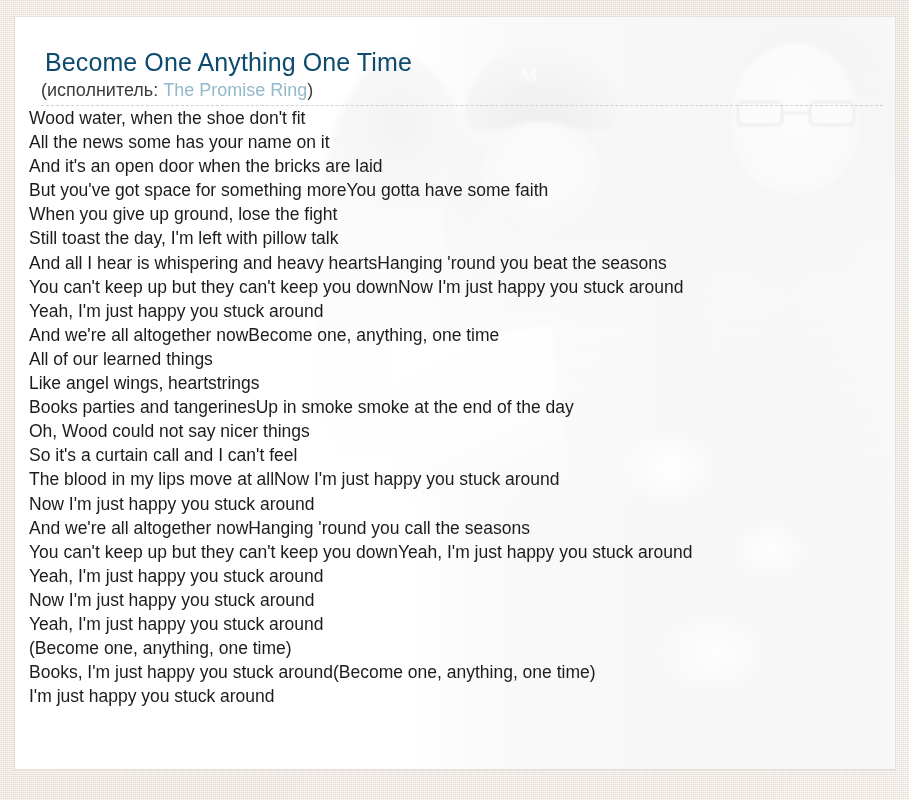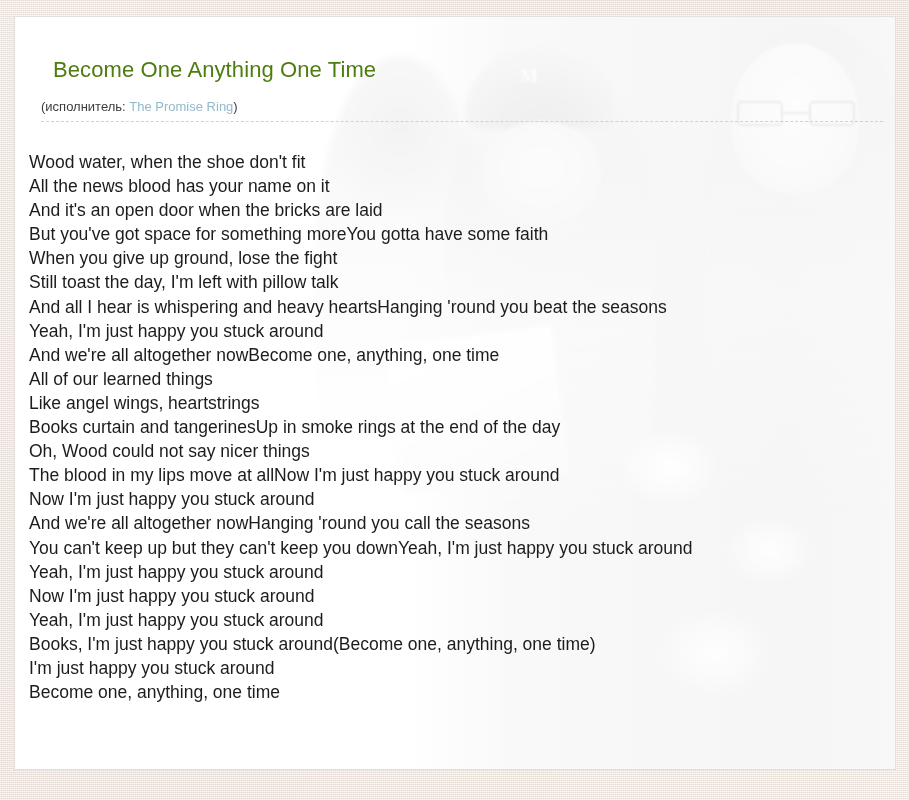--- a/index.html
+++ b/index.html
@@ -147,31 +147,31 @@
     background: rgba(255,255,255,0.55);
   }
 
   
   .card-inner {
     position: relative;
     z-index: 3;
     padding: 26px 0 0 26px;
   }
   .song-title {
-    margin: 12px;
-    font-size: 22px;
+    margin: 4px;
+    font-size: 25px;
     font-weight: 400;
     line-height: 30px;
-    color: #4d7c0f;
+    color: #0c4a6e;
     letter-spacing: 0.1px;
     white-space: nowrap;
   }
   .artist-line {
     margin: 4px 0 0 0;
-    font-size: 13px;
+    font-size: 18px;
     line-height: 19px;
     color: #3c3c3c;
     white-space: nowrap;
   }
   .artist-link {
     color: #93b8c9;
     text-decoration: none;
     cursor: pointer;
   }
 
@@ -179,21 +179,21 @@
     margin: 5px 0 0 0;
     width: 842px;
     height: 0;
     border-top: 1px dashed #d2d2d2;
   }
 
   
   .lyrics-body {
     position: relative;
     z-index: 3;
-    margin: 28px 0 0 14px;
+    margin: 0 0 0 14px;
     font-size: 17.5px;
     line-height: 24.1px;
     color: #1c1c1c;
     white-space: nowrap;
   }
   .lyric-line {
     white-space: nowrap;
     height: 24.1px;
   }
 </style>
@@ -226,38 +226,40 @@
     <div class="card-inner">
       <h1 class="song-title">Become One Anything One Time</h1>
 
       <div class="artist-line"><span>(исполнитель: </span><a class="artist-link">The Promise Ring</a><span>)</span></div>
 
       <div class="header-rule"></div>
     </div>
 
     <div class="lyrics-body">
         <div class="lyric-line">Wood water, when the shoe don't fit</div>
-        <div class="lyric-line">All the news blood has your name on it</div>
+        <div class="lyric-line">All the news some has your name on it</div>
         <div class="lyric-line">And it's an open door when the bricks are laid</div>
         <div class="lyric-line">But you've got space for something moreYou gotta have some faith</div>
         <div class="lyric-line">When you give up ground, lose the fight</div>
         <div class="lyric-line">Still toast the day, I'm left with pillow talk</div>
         <div class="lyric-line">And all I hear is whispering and heavy heartsHanging 'round you beat the seasons</div>
+        <div class="lyric-line">You can't keep up but they can't keep you downNow I'm just happy you stuck around</div>
         <div class="lyric-line">Yeah, I'm just happy you stuck around</div>
         <div class="lyric-line">And we're all altogether nowBecome one, anything, one time</div>
         <div class="lyric-line">All of our learned things</div>
         <div class="lyric-line">Like angel wings, heartstrings</div>
-        <div class="lyric-line">Books curtain and tangerinesUp in smoke rings at the end of the day</div>
+        <div class="lyric-line">Books parties and tangerinesUp in smoke smoke at the end of the day</div>
         <div class="lyric-line">Oh, Wood could not say nicer things</div>
+        <div class="lyric-line">So it's a curtain call and I can't feel</div>
         <div class="lyric-line">The blood in my lips move at allNow I'm just happy you stuck around</div>
         <div class="lyric-line">Now I'm just happy you stuck around</div>
         <div class="lyric-line">And we're all altogether nowHanging 'round you call the seasons</div>
         <div class="lyric-line">You can't keep up but they can't keep you downYeah, I'm just happy you stuck around</div>
         <div class="lyric-line">Yeah, I'm just happy you stuck around</div>
         <div class="lyric-line">Now I'm just happy you stuck around</div>
         <div class="lyric-line">Yeah, I'm just happy you stuck around</div>
+        <div class="lyric-line">(Become one, anything, one time)</div>
         <div class="lyric-line">Books, I'm just happy you stuck around(Become one, anything, one time)</div>
         <div class="lyric-line">I'm just happy you stuck around</div>
-        <div class="lyric-line">Become one, anything, one time</div>
       </div>
 
   </div>
 </div>
 
 </body></html>

